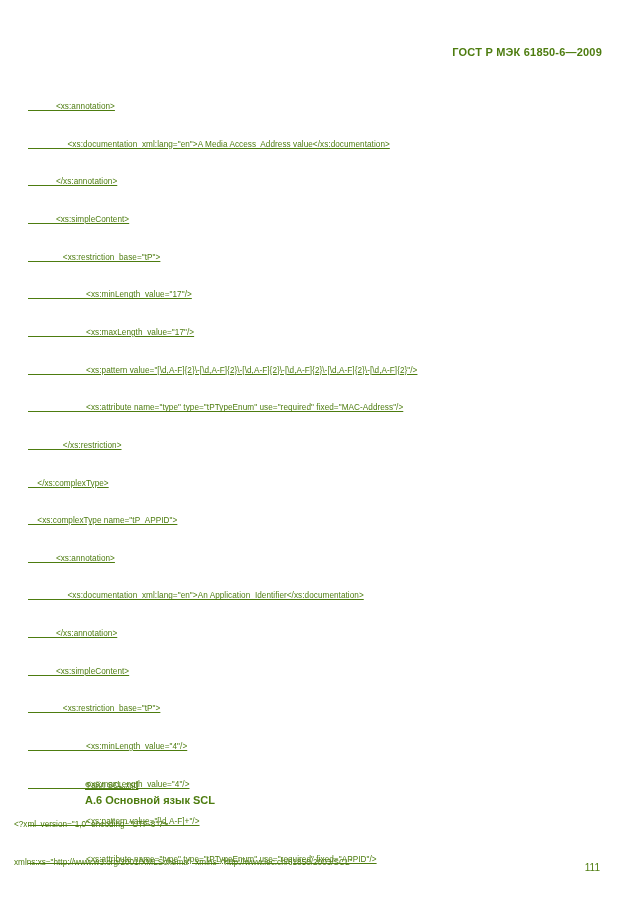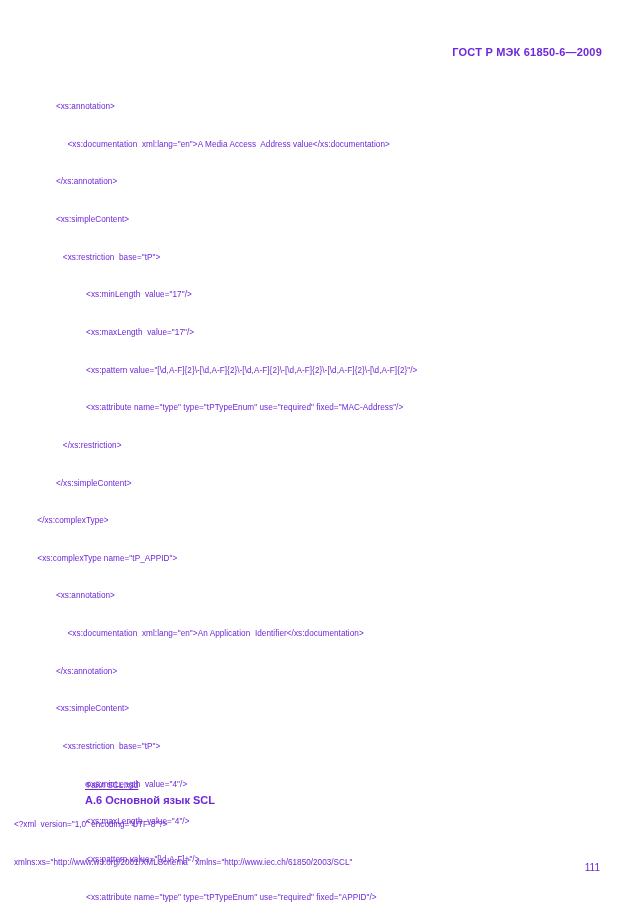--- a/index.html
+++ b/index.html
@@ -6,21 +6,21 @@
     margin: 0;
     padding: 0;
     background: #ffffff;
   }
   .page {
     position: relative;
     width: 630px;
     height: 913px;
     background: #ffffff;
     font-family: "Liberation Sans", sans-serif;
-    color: #6d28d9;
+    color: #4d7c0f;
     overflow: hidden;
     box-sizing: border-box;
   }
   .header {
     position: absolute;
     top: 46px;
     right: 28px;
     font-size: 11px;
     font-weight: bold;
     letter-spacing: 0.2px;
@@ -33,20 +33,21 @@
     right: 14px;
     font-size: 8.2px;
     line-height: 12.55px;
     white-space: pre;
     font-family: "Liberation Sans", sans-serif;
     letter-spacing: 0.05px;
   }
   .code-line {
     white-space: pre;
     min-height: 12.55px;
+    text-decoration: underline;
   }
   .section-heading {
     position: absolute;
     left: 85px;
     top: 794px;
     font-size: 11px;
     font-weight: bold;
     white-space: pre;
   }
   .subcaption {
@@ -89,21 +90,20 @@
     <div class="code-line">            &lt;xs:annotation&gt;</div>
     <div class="code-line">                 &lt;xs:documentation  xml:lang="en"&gt;A Media Access  Address value&lt;/xs:documentation&gt;</div>
     <div class="code-line">            &lt;/xs:annotation&gt;</div>
     <div class="code-line">            &lt;xs:simpleContent&gt;</div>
     <div class="code-line">               &lt;xs:restriction  base="tP"&gt;</div>
     <div class="code-line">                         &lt;xs:minLength  value="17"/&gt;</div>
     <div class="code-line">                         &lt;xs:maxLength  value="17"/&gt;</div>
     <div class="code-line">                         &lt;xs:pattern value="[\d,A-F]{2}\-[\d,A-F]{2}\-[\d,A-F]{2}\-[\d,A-F]{2}\-[\d,A-F]{2}\-[\d,A-F]{2}"/&gt;</div>
     <div class="code-line">                         &lt;xs:attribute name="type" type="tPTypeEnum" use="required" fixed="MAC-Address"/&gt;</div>
     <div class="code-line">               &lt;/xs:restriction&gt;</div>
-    <div class="code-line">            &lt;/xs:simpleContent&gt;</div>
     <div class="code-line">    &lt;/xs:complexType&gt;</div>
     <div class="code-line">    &lt;xs:complexType name="tP_APPID"&gt;</div>
     <div class="code-line">            &lt;xs:annotation&gt;</div>
     <div class="code-line">                 &lt;xs:documentation  xml:lang="en"&gt;An Application  Identifier&lt;/xs:documentation&gt;</div>
     <div class="code-line">            &lt;/xs:annotation&gt;</div>
     <div class="code-line">            &lt;xs:simpleContent&gt;</div>
     <div class="code-line">               &lt;xs:restriction  base="tP"&gt;</div>
     <div class="code-line">                         &lt;xs:minLength  value="4"/&gt;</div>
     <div class="code-line">                         &lt;xs:maxLength  value="4"/&gt;</div>
     <div class="code-line">                         &lt;xs:pattern value="[\d,A-F]+"/&gt;</div>

